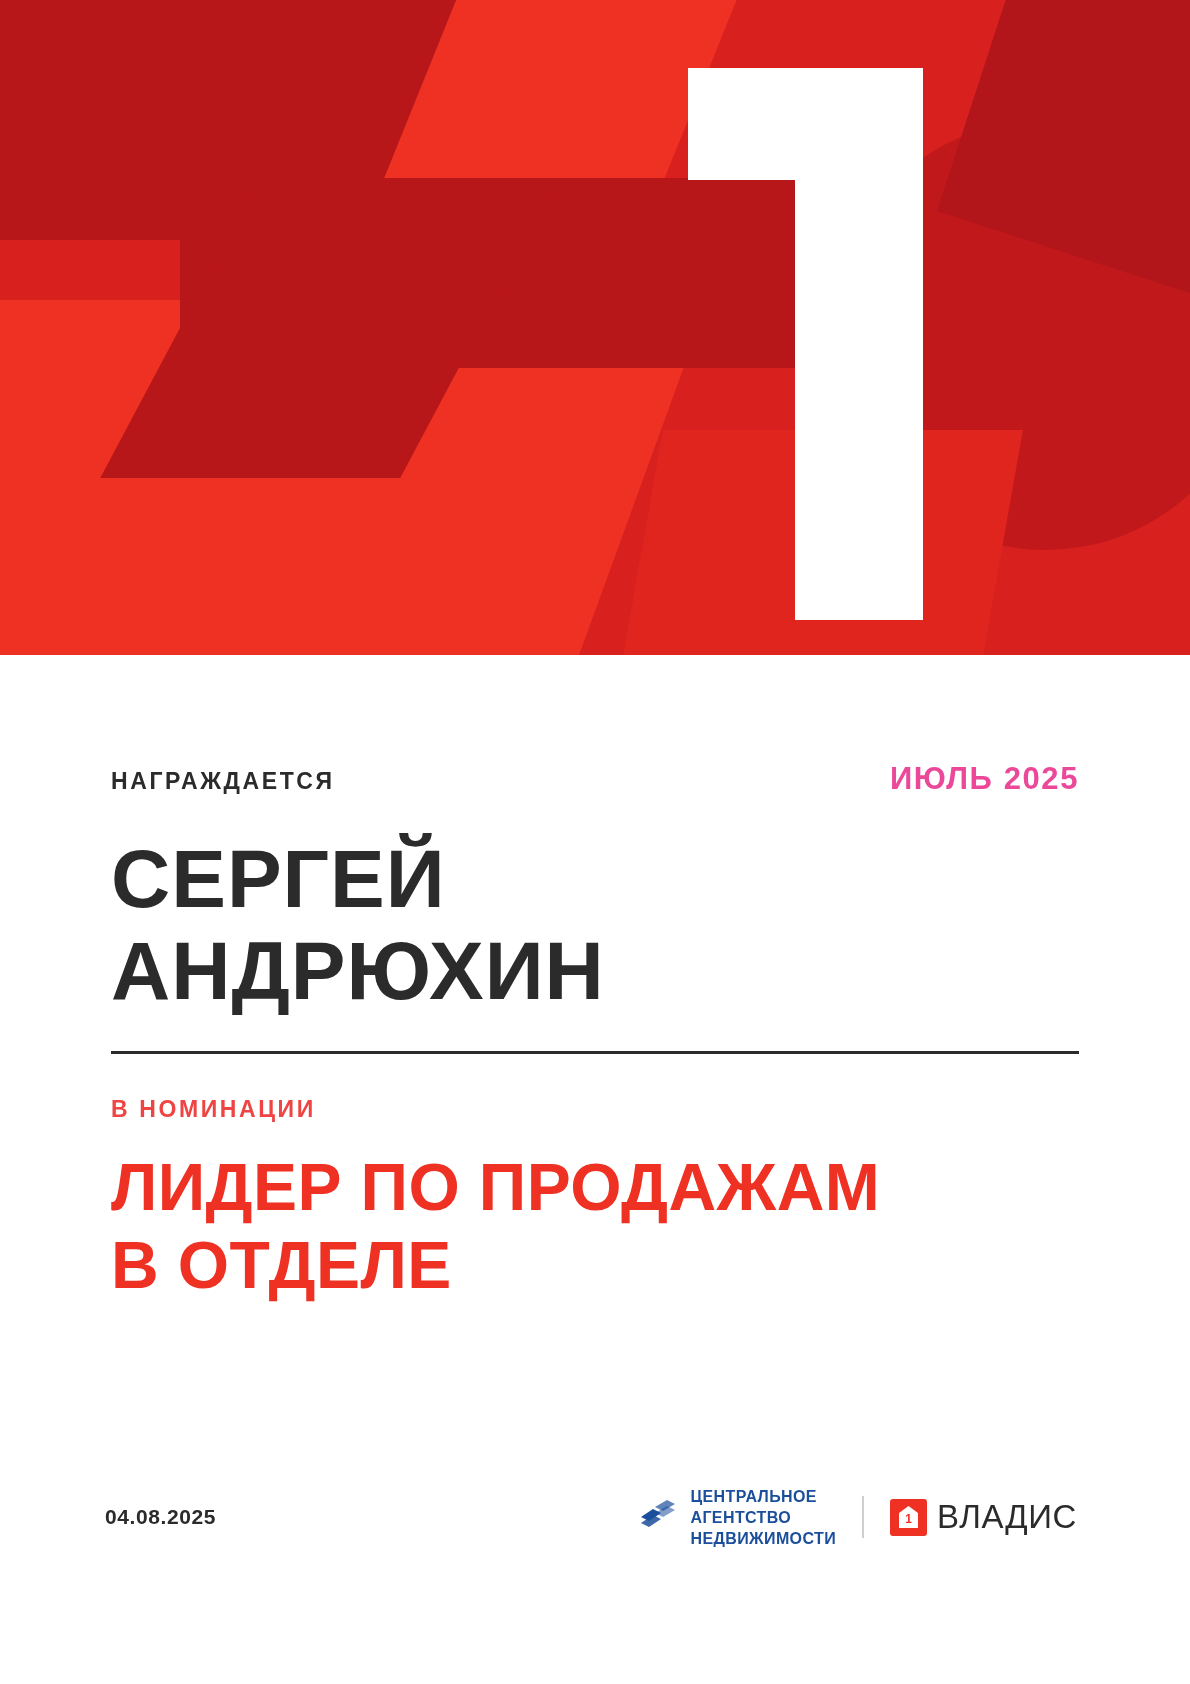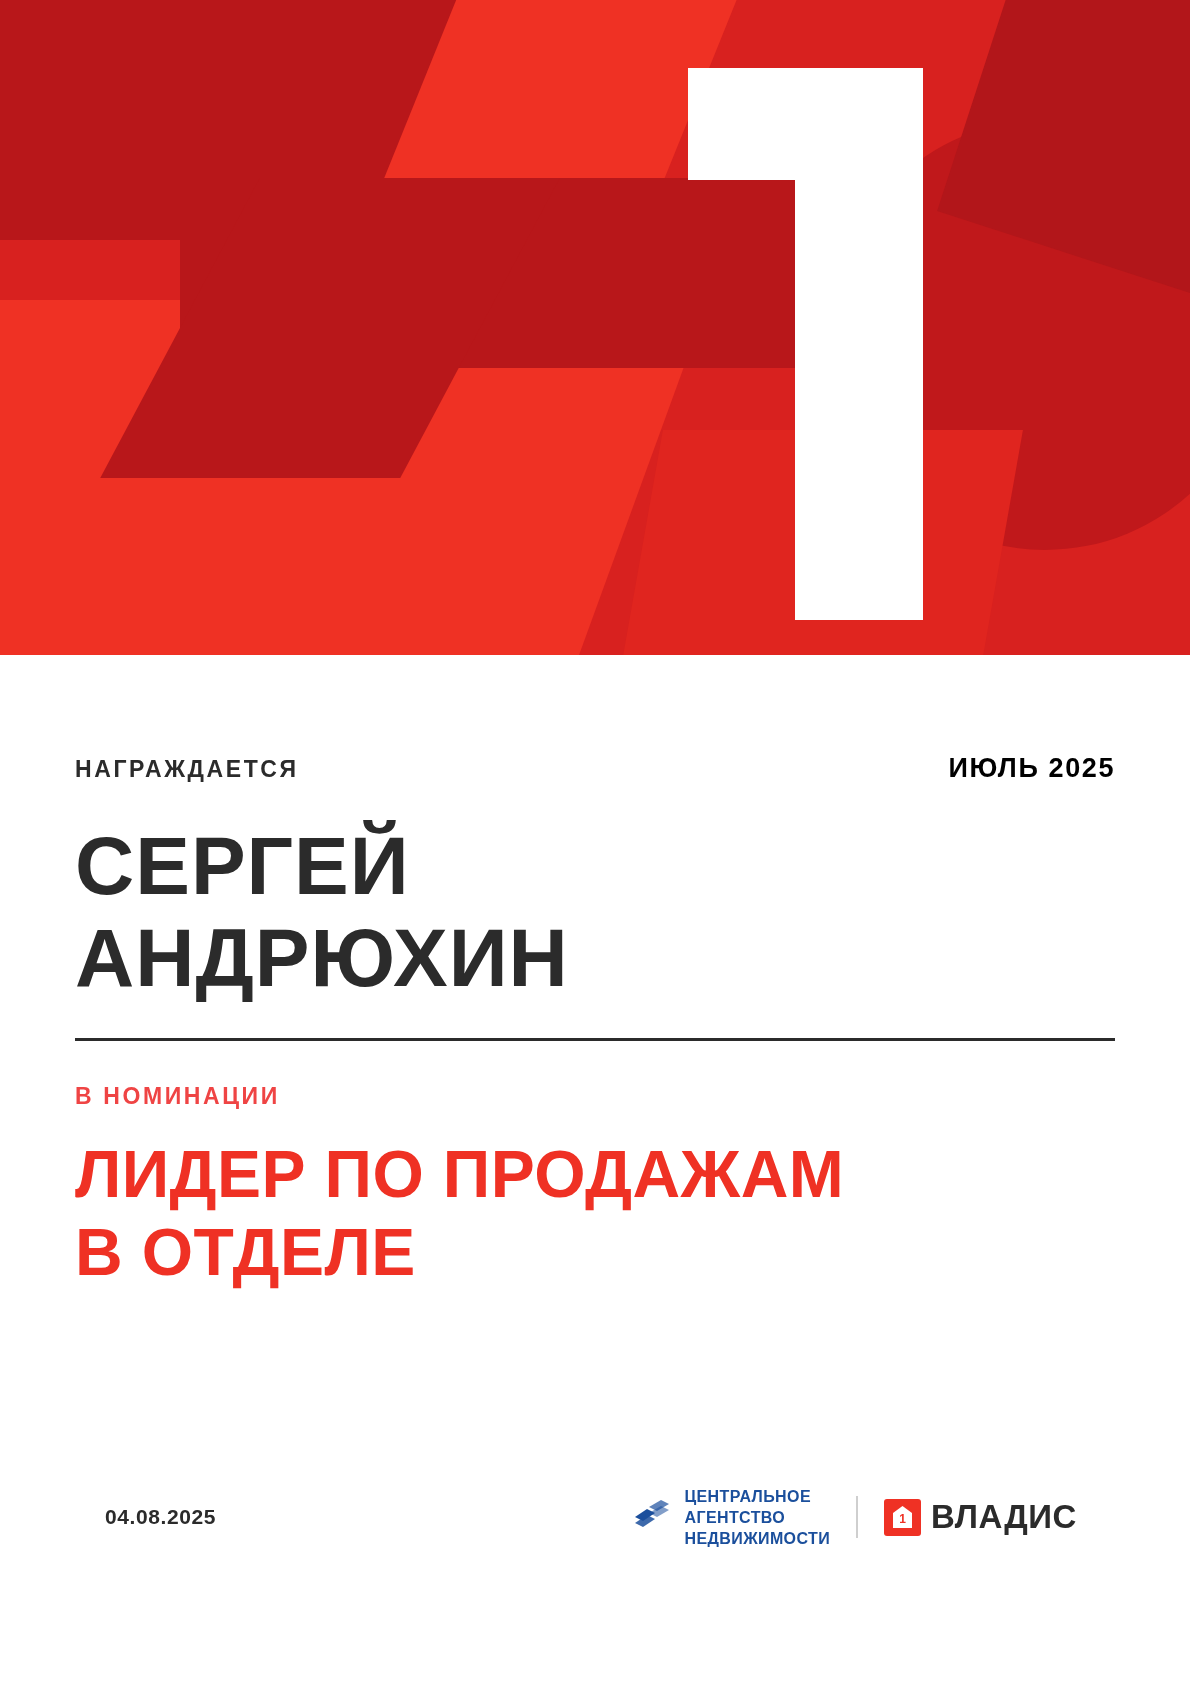--- a/index.html
+++ b/index.html
@@ -120,41 +120,42 @@
     top: 68px;
     width: 110px;
     height: 112px;
     background: #ffffff;
   }
 
   
   .body-area {
     position: relative;
     flex: 1;
-    padding: 0 75px;
+    padding: 0 111px;
     box-sizing: border-box;
+    margin-top: 8px;
   }
 
   .row-top {
     display: flex;
     align-items: baseline;
     justify-content: space-between;
     margin-top: 98px;
   }
   .awarded-label {
     font-size: 23px;
     font-weight: bold;
     letter-spacing: 2.6px;
     color: #2b2b2b;
   }
   .award-date {
-    font-size: 27px;
+    font-size: 31px;
     font-weight: bold;
     letter-spacing: 1.6px;
-    color: #000000;
+    color: #ec4899;
   }
 
   .recipient {
     margin-top: 36px;
     font-size: 82px;
     line-height: 1.12;
     font-weight: bold;
     letter-spacing: 1px;
     color: #2b2b2b;
     max-width: 820px;
@@ -245,21 +246,21 @@
   }
   .logo-vladis-house {
     position: absolute;
     left: 9px;
     top: 7px;
     width: 19px;
     height: 22px;
   }
   .logo-vladis-text {
     font-size: 33px;
-    font-weight: bold;
+    font-weight: normal;
     letter-spacing: 0.6px;
     color: #2b2b2b;
   }
 </style>
 </head>
 <body>
 
 <div class="certificate">
 
   <div class="banner">

